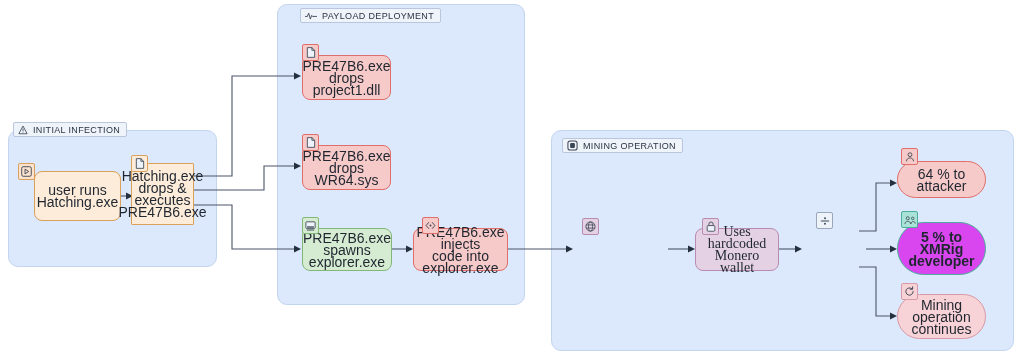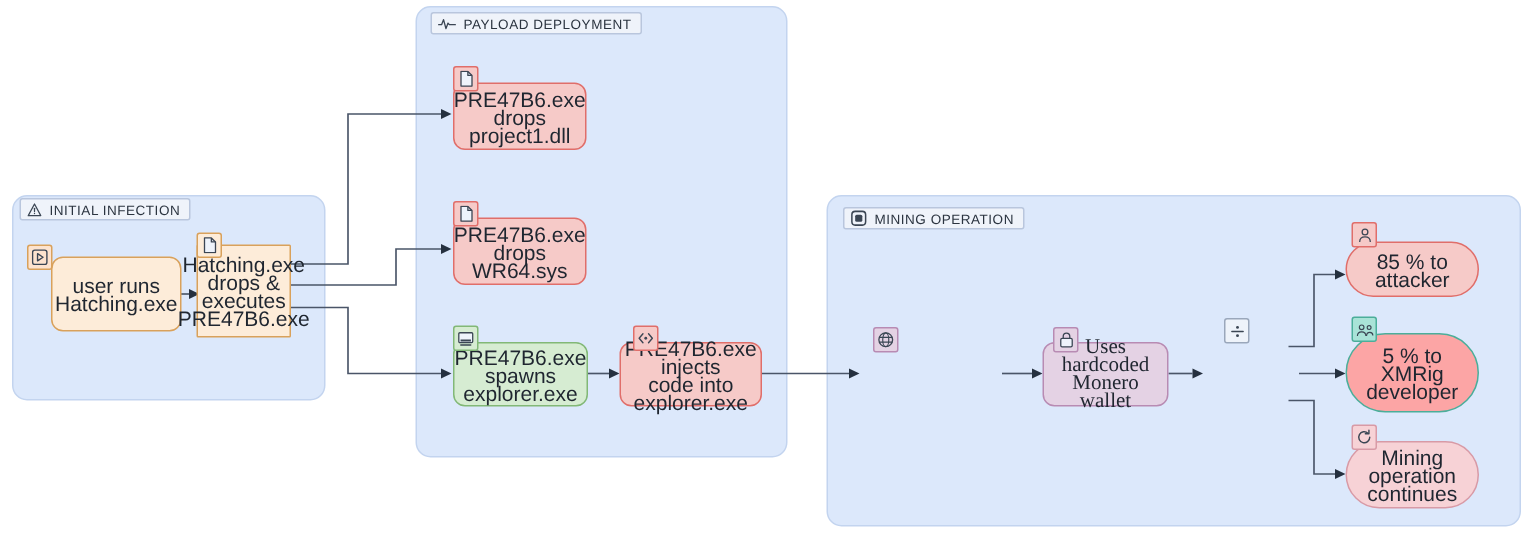--- a/index.html
+++ b/index.html
@@ -50,21 +50,21 @@
     white-space:pre-line;
   }
   .n-rect{border-radius:1px;}
   .n-round{border-radius:8px;}
   .n-stadium{border-radius:999px;}
   .fill-orange2{background:#fdecd9;border-color:#d9a15b;text-align:center;}
   .fill-red{background:#f6cac8;border-color:#e06e6a;}
   .fill-green{background:#d6ecd2;border-color:#82b877;}
   .fill-lav{background:#e4d2e4;border-color:#b88bb3;}
   .fill-pinkish{background:#f7d2d6;border-color:#d89aa6;}
-  .fill-teal{background:#fca5a5;border-color:#4bae9a;}
+  .fill-teal{background:#d946ef;border-color:#4bae9a;font-weight:bold;}
 
   
   .badge{
     position:absolute;
     width:17px;height:17px;
     border:1px solid #9aa7bb;
     border-radius:2px;
     display:flex;align-items:center;justify-content:center;
     box-sizing:border-box;
     z-index:5;
@@ -94,33 +94,33 @@
     white-space:pre-line;
     z-index:2;
   }
 </style>
 </head>
 <body>
 
 <div id="stage">
 
   <div class="subgraph" style="left:8px;top:130px;width:209px;height:137px;"></div>
-  <div class="sg-title" style="left:13px;top:132px;">
+  <div class="sg-title" style="left:13px;top:122px;">
     <span>
       <svg width="10" height="10" viewBox="0 0 12 12">
           <path d="M6 1.2 11 10.5H1Z" fill="none" stroke="#3b4654" stroke-width="1" stroke-linejoin="round"></path>
           <path d="M6 4.6v2.6" stroke="#3b4654" stroke-width="1" stroke-linecap="round"></path>
           <circle cx="6" cy="8.8" r="0.55" fill="#3b4654"></circle>
         </svg>
     </span>
     <span>INITIAL INFECTION</span>
   </div>
 
   <div class="subgraph" style="left:277px;top:4px;width:248px;height:301px;"></div>
-  <div class="sg-title" style="left:287px;top:8px;">
+  <div class="sg-title" style="left:300px;top:8px;">
     <span>
       <svg width="12" height="10" viewBox="0 0 14 10">
           <path d="M0.5 5.5h2.3L4.3 1.6 6.2 8.6 7.8 4.3l1 1.2h4.7" fill="none" stroke="#3b4654" stroke-width="1.05" stroke-linejoin="round" stroke-linecap="round"></path>
         </svg>
     </span>
     <span>PAYLOAD DEPLOYMENT</span>
   </div>
 
   <div class="subgraph" style="left:551px;top:130px;width:463px;height:221px;"></div>
   <div class="sg-title" style="left:562px;top:138px;">
@@ -251,21 +251,21 @@
         <circle cx="6" cy="9.3" r="1.15" fill="#3b4654"></circle>
       </svg>
   </div>
 
   <div class="badge" style="left:901px;top:148px;background:#f6cac8;border-color:#e06e6a;">
     <svg width="10" height="11" viewBox="0 0 11 12">
         <circle cx="5.5" cy="4" r="2.1" fill="none" stroke="#3b4654" stroke-width="0.95"></circle>
         <path d="M1.6 11.3c0-2.3 1.7-3.7 3.9-3.7s3.9 1.4 3.9 3.7" fill="none" stroke="#3b4654" stroke-width="0.95"></path>
       </svg>
   </div>
-  <div class="node n-stadium fill-red" style="left:897px;top:161px;width:89px;height:37px;">85 % to attacker</div>
+  <div class="node n-stadium fill-red" style="left:897px;top:161px;width:89px;height:37px;">64 % to attacker</div>
 
   <div class="badge" style="left:901px;top:211px;background:#a9e3d7;border-color:#4bae9a;">
     <svg width="12" height="10" viewBox="0 0 14 11">
         <circle cx="4.4" cy="3.4" r="1.8" fill="none" stroke="#3b4654" stroke-width="0.9"></circle>
         <path d="M1.1 10.2c0-2 1.5-3.2 3.3-3.2s3.3 1.2 3.3 3.2" fill="none" stroke="#3b4654" stroke-width="0.9"></path>
         <circle cx="10.2" cy="3.6" r="1.5" fill="none" stroke="#3b4654" stroke-width="0.9"></circle>
         <path d="M8.2 10.2c0-1.8 1.1-2.9 2.6-2.9 1.3 0 2.3.9 2.3 2.4" fill="none" stroke="#3b4654" stroke-width="0.9"></path>
       </svg>
   </div>
   <div class="node n-stadium fill-teal" style="left:897px;top:222px;width:89px;height:53px;">5 % to XMRig

